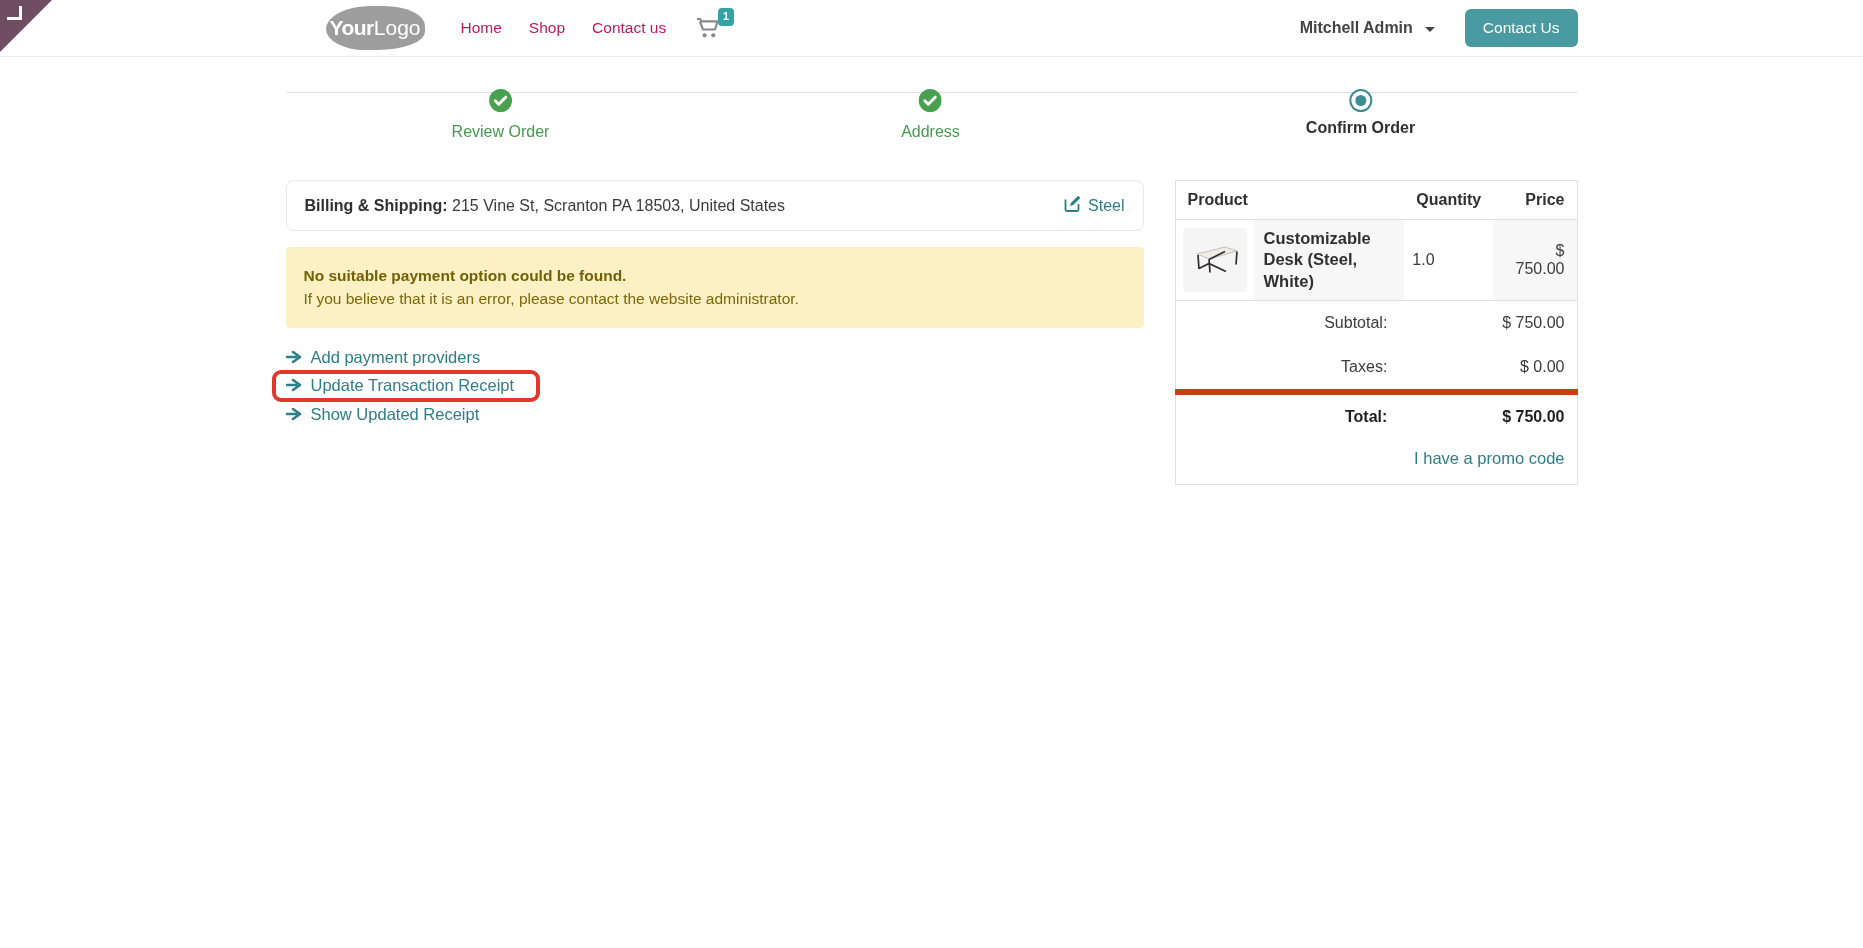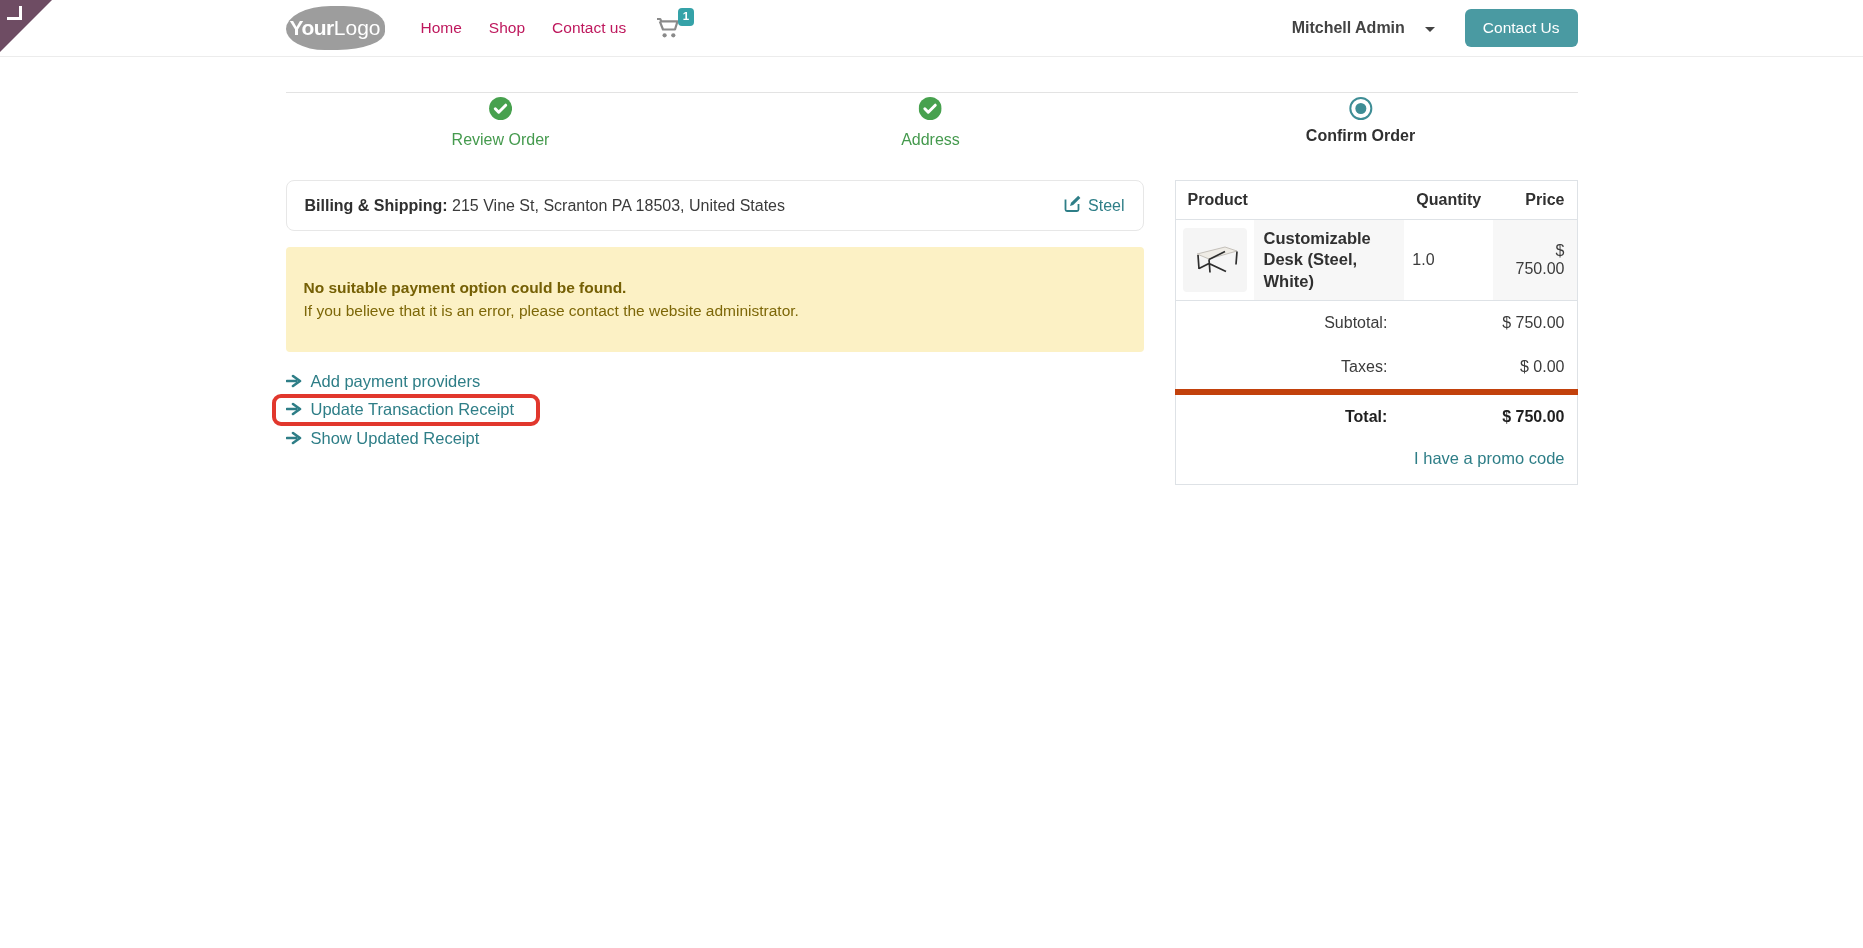--- a/index.html
+++ b/index.html
@@ -10,59 +10,59 @@
     border-top:52px solid #6e4c63; border-right:52px solid transparent; z-index:50; }
   .corner-glyph { position:absolute; top:6px; left:7px; width:15px; height:14px;
     border-right:3px solid #fff; border-bottom:3px solid #fff; z-index:51; }
 
   .container { width:1292px; margin:0 auto; position:relative; }
 
   
   .header { height:57px; border-bottom:1px solid #ececec; }
   .header .container { display:flex; align-items:center; height:100%; }
   .logo { width:99px; height:44px; background:#9d9d9d; border-radius:52% 48% 55% 45% / 60% 52% 48% 55%;
-    display:flex; align-items:center; justify-content:center; color:#fff; font-size:21px; flex:none; cursor:pointer; }
+    display:flex; align-items:center; justify-content:center; color:#fff; font-size:21px; flex:none; cursor:pointer;margin-left:40px; }
   .logo b { font-weight:700; letter-spacing:-0.5px; }
   .logo span.light { font-weight:300; letter-spacing:0; }
   .nav { display:flex; gap:27px; margin-left:36px; }
   .nav a { color:#be185d; text-decoration:none; font-size:15.5px; cursor:pointer; }
   .cart { margin-left:30px; position:relative; cursor:pointer; padding-right:14px; }
   .cart svg { display:block; }
   .cart-badge { position:absolute; top:-9px; right:0; background:#35a2a8; color:#fff;
     font-size:11.5px; line-height:1; padding:3px 5px; border-radius:4px; font-weight:700; }
   .header-right { margin-left:auto; display:flex; align-items:center; gap:30px; }
-  .user-menu { display:flex; align-items:center; gap:20px; font-size:16px; font-weight:700; color:#434343; cursor:pointer; }
+  .user-menu { display:flex; align-items:center; gap:12px; font-size:16px; font-weight:700; color:#434343; cursor:pointer; }
   .caret { width:0; height:0; border-left:5px solid transparent; border-right:5px solid transparent; border-top:5px solid #434343; margin-top:2px; }
   .btn-contact { background:#4a9aa2; color:#fff; border:none; border-radius:6px; font-size:15.5px;
     padding:10px 18px; font-family:inherit; cursor:pointer; }
 
   
   .steps { position:relative; margin-top:24px; height:74px; }
   .steps-line { position:absolute; left:0; right:0; top:11px; height:1px; background:#e3e3e3; }
-  .step { position:absolute; top:16px; transform:translateX(-50%); text-align:center; white-space:nowrap; cursor:pointer; }
+  .step { position:absolute; top:8px; transform:translateX(-50%); text-align:center; white-space:nowrap; cursor:pointer; }
   .step-icon { display:inline-block; }
   .step-label { margin-top:7px; font-size:16px; }
   .step.done .step-label { color:#459a4e; }
   .step.current .step-label { color:#303030; font-weight:700; }
   .step-1 { left:215px; } .step-2 { left:645px; } .step-3 { left:1075px; }
   .radio-outer { width:23px; height:23px; border:2px solid #3e8d95; border-radius:50%; background:#fff;
     display:flex; align-items:center; justify-content:center; }
   .radio-inner { width:11px; height:11px; background:#3e8d95; border-radius:50%; }
 
   
   .main { display:flex; gap:31px; margin-top:25px; align-items:flex-start; }
   .left-col { width:858px; }
   .right-col { width:403px; }
 
   .billing-card { border:1px solid #e7e7e7; border-radius:8px; padding:14px 18px;
     display:flex; align-items:center; justify-content:space-between; font-size:16px;gap:25px; }
   .billing-text b { font-weight:700; color:#303030; }
   .edit-link { color:#2e7e87; text-decoration:none; font-size:16px; display:flex; align-items:center; gap:7px; cursor:pointer; }
 
-  .alert-warning { margin-top:16px; background:#fcf1c5; border-radius:4px; padding:29px 18px;
+  .alert-warning { margin-top:16px; background:#fcf1c5; border-radius:4px; padding:17px 18px;
     font-size:15.5px; color:#7d6708; line-height:1.5; }
   .alert-warning .alert-title { font-weight:700; color:#756005; }
 
   .action-links { margin-top:18px; }
   .action-link { display:flex; align-items:center; gap:9px; color:#2e7e87; font-size:16.5px;
     text-decoration:none; cursor:pointer; padding:2px 0; width:max-content; }
   .action-link .arrow svg { display:block; }
   .hl-wrap { display:inline-flex; border:4px solid #e1372d; border-radius:9px;
     padding:0 22px 1px 10px; margin-left:-14px; margin-top:1px; margin-bottom:1px;text-align:right; }
 

